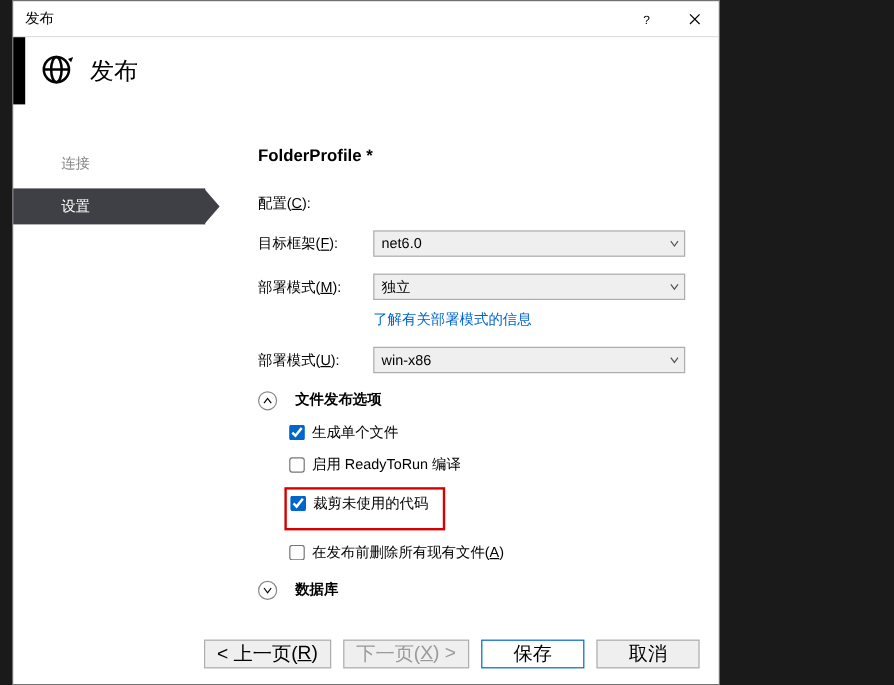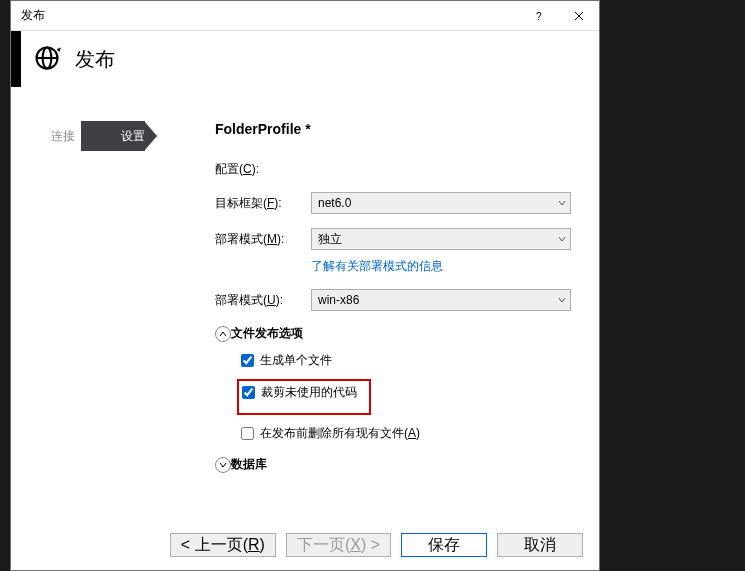--- a/index.html
+++ b/index.html
@@ -24,21 +24,21 @@
   .titlebar .btn { width:40px; height:30px; display:flex; align-items:center; justify-content:center; color:#000; }
   .titlebar .btn svg { width:10px; height:10px; }
   .edge { position:absolute; left:0; top:30px; width:10px; height:56px; background:#000; }
   .header {
     height:56px; display:flex; align-items:center; gap:14px; padding:0 22px;
   }
   .globe-icon svg { width:28px; height:28px; }
   .header-title { font-size:20px; color:#000; }
   .content { flex:1; display:flex; min-height:0; }
   .sidebar {
-    width:170px; padding-top:34px; display:flex; gap:6px;
+    width:170px; padding-top:34px; display:flex; flex-direction:column; gap:6px;
     padding-right:10px;
   }
   .sidebar-item {
     height:30px; line-height:30px; padding-left:40px; font-size:12px; color:#888;
     position:relative;
   }
   .sidebar-item.active {
     background:#3f3f46; color:#fff;
   }
   .sidebar-item.active::after{
@@ -54,21 +54,21 @@
   .combo {
     flex:1; height:22px; border:1px solid #adadad; background:#efefef;
     display:flex; align-items:center; padding:0 6px; position:relative; color:#000;
   }
   .combo .chev { position:absolute; right:4px; top:50%; transform:translateY(-50%); }
   .combo .chev svg{ width:8px; height:8px; }
   .link-row { display:flex; margin:-6px 0 14px 0; }
   .link-row .spacer { width:96px; }
   .link { color:#0066cc; cursor:pointer; }
   .section { margin-top:14px; }
-  .section-head { display:flex; align-items:center; gap:0; font-weight:bold; color:#000; margin-bottom:10px;}
+  .section-head { display:flex; align-items:center; gap:15px; font-weight:bold; color:#000; margin-bottom:10px;}
   .expander {
     width:16px; height:16px; border:1px solid #888; border-radius:50%;
     display:flex; align-items:center; justify-content:center;
   }
   .expander svg { width:8px; height:8px; }
   .check-row { display:flex; align-items:center; gap:6px; margin-left:26px; margin-bottom:10px; color:#000;}
   .check-row input[type=checkbox]{ width:13px; height:13px; margin:0; accent-color:#0066cc;}
   .hl { border:2px solid #d60000; padding:3px 12px 12px 3px; margin-left:22px; margin-bottom:10px; display:inline-flex; align-items:center; gap:6px;}
   .footer {
     height:50px; border-top:0; display:flex; align-items:center; justify-content:flex-end;
@@ -169,20 +169,24 @@
               <svg viewBox="0 0 8 8">
                 <polyline points="1,6 4,2 7,6" fill="none" stroke="#000" stroke-width="1"></polyline>
               </svg>
             </span>
           <span>文件发布选项</span>
         </div>
         <label class="check-row">
           <input type="checkbox" checked="" style="">
           <span>生成单个文件</span>
         </label>
+        <label class="check-row">
+          <input type="checkbox" style="">
+          <span>启用 ReadyToRun 编译</span>
+        </label>
         <label class="check-row hl">
           <input type="checkbox" checked="" style="">
           <span>裁剪未使用的代码</span>
         </label>
         <label class="check-row">
           <input type="checkbox" style="">
           <span><span>在发布前删除所有现有文件(</span><span class="uline">A</span><span>)</span></span>
         </label>
       </div>
 

